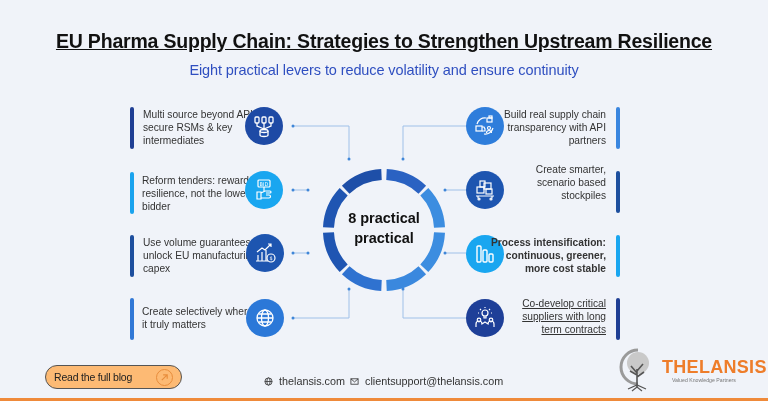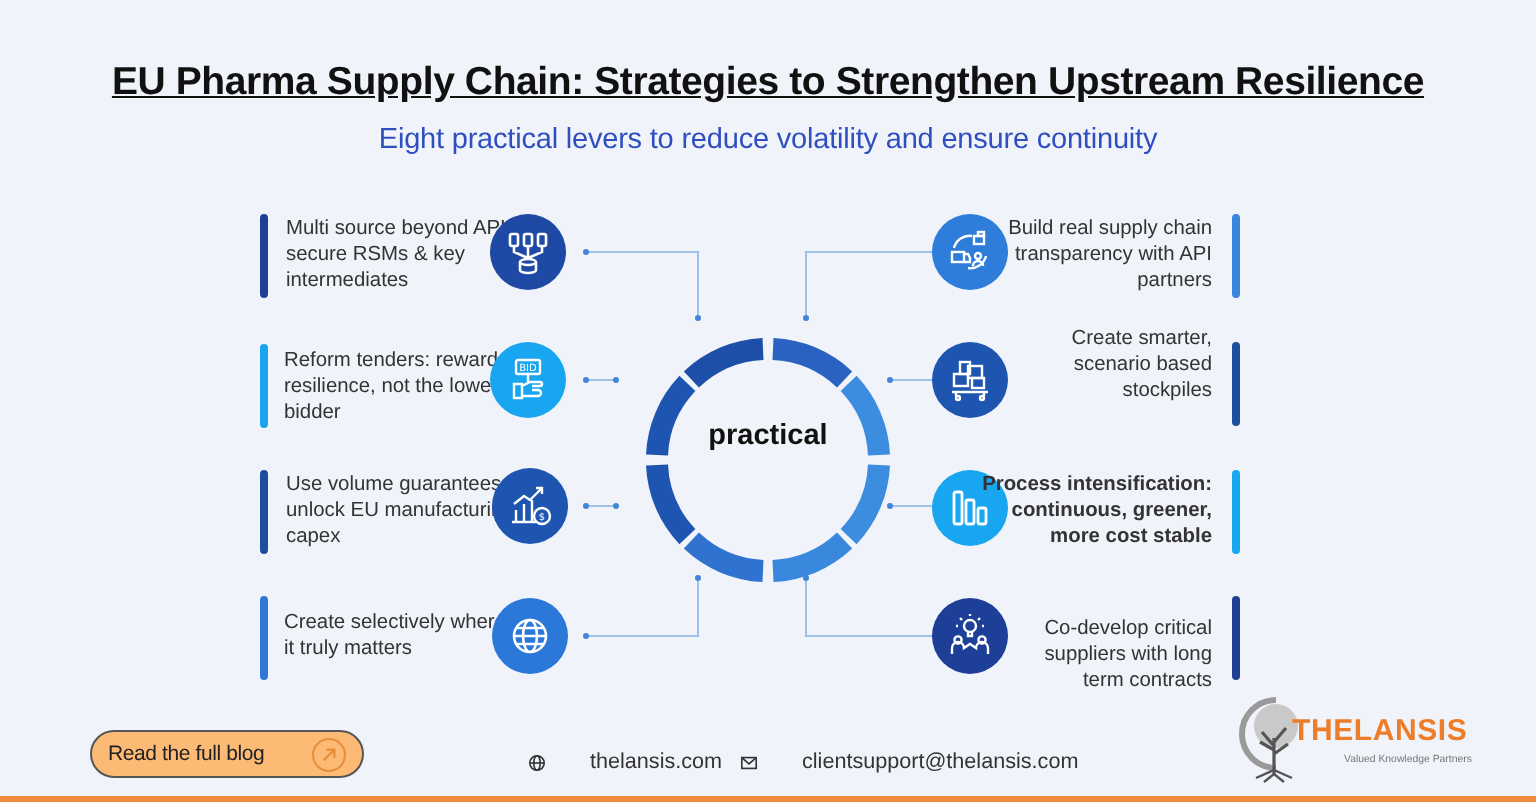--- a/index.html
+++ b/index.html
@@ -46,27 +46,27 @@
     border: 1.2px solid #555; border-radius: 12px; background: #fdba74;
     display: flex; align-items: center; padding-left: 8px; cursor: pointer;
   }
   .blog-button .label { font-size: 10.5px; color: #222; letter-spacing: -0.2px; }
   .blog-button .arrow {
     position: absolute; right: 8px; top: 3px; width: 17px; height: 17px;
     border: 1.3px solid #e88d3c; border-radius: 50%;
     display: flex; align-items: center; justify-content: center;
   }
   .contact {
-    position: absolute; top: 375px; display: flex; align-items: center; gap: 22px;
+    position: absolute; top: 375px; display: flex; align-items: center; gap: 6px;
     font-size: 10.8px; color: #333;
   }
   .contact svg { width: 9px; height: 9px; }
   .logo { position: absolute; left: 616px; top: 347px; width: 120px; height: 46px; }
   .logo .brand {
-    position: absolute; left: 30px; top: 10px; font-size: 15px; font-weight: 700;
+    position: absolute; left: 46px; top: 10px; font-size: 18px; font-weight: 700;
     color: #ee7d2a; letter-spacing: 0.3px;
   }
   .logo .tagline {
     position: absolute; left: 56px; top: 30px; font-size: 5.2px; color: #777;
   }
   .bottom-line {
     position: absolute; left: 0; top: 398px; width: 768px; height: 3px; background: #ef8a3a;
   }
 </style>
 </head>
@@ -114,20 +114,21 @@
     <path d="M 104.3 25.7 A 55.5 55.5 0 0 1 119.5 61.5" stroke="#3c8de0"></path>
     <path d="M 119.5 66.5 A 55.5 55.5 0 0 1 104.3 102.3" stroke="#3c8de0"></path>
     <path d="M 102.3 104.3 A 55.5 55.5 0 0 1 66.5 119.5" stroke="#3a88de"></path>
     <path d="M 61.5 119.5 A 55.5 55.5 0 0 1 25.7 104.3" stroke="#2f72d0"></path>
     <path d="M 23.7 102.3 A 55.5 55.5 0 0 1 8.5 66.5" stroke="#1f55b2"></path>
     <path d="M 8.5 61.5 A 55.5 55.5 0 0 1 23.7 25.7" stroke="#1f55b2"></path>
     <path d="M 25.7 23.7 A 55.5 55.5 0 0 1 61.5 8.5" stroke="#1e4fa8"></path>
   </g>
 </svg>
 <div class="ring-label">
+  <div>8 practical</div>
   <div>practical</div>
 </div>
 
 <div class="bar" style="left:130px;top:107px;background:#1f3f94"></div>
 <div class="card-text left" style="left:143px;top:108px;">Multi source beyond APIs, secure RSMs &amp; key intermediates</div>
 <div class="icon-circle" style="left:245px;top:107px;background:#1e4aa5">
   <svg viewBox="0 0 24 24" fill="none" stroke="#fff" stroke-width="1.3">
     <rect x="3" y="3" width="4" height="6" rx="1"></rect>
       <rect x="10" y="3" width="4" height="6" rx="1"></rect>
       <rect x="17" y="3" width="4" height="6" rx="1"></rect>
@@ -211,42 +212,42 @@
 <div class="icon-circle" style="left:466px;top:299px;background:#1e3f98">
   <svg viewBox="0 0 24 24" fill="none" stroke="#fff" stroke-width="1.2">
     <circle cx="12" cy="7" r="3"></circle>
       <path d="M11 10 V12 H13 V10"></path>
     <path d="M12 1 V2 M7 3 L8 4 M17 3 L16 4 M5 7 H6 M18 7 H19"></path>
     <circle cx="6" cy="14" r="1.8"></circle>
       <circle cx="18" cy="14" r="1.8"></circle>
     <path d="M3 21 V18 A3 3 0 0 1 9 18 L12 16 L15 18 A3 3 0 0 1 21 18 V21"></path>
   </svg>
 </div>
-<div class="card-text right" style="left:504px;top:308px;width:102px;">Co-develop critical suppliers with long term contracts</div>
+<div class="card-text right" style="left:504px;top:297px;width:102px;text-decoration:underline;">Co-develop critical suppliers with long term contracts</div>
 <div class="bar" style="left:616px;top:298px;background:#1f3f94"></div>
 
 <div class="blog-button">
   <span class="label">Read the full blog</span>
   <span class="arrow">
     <svg width="9" height="9" viewBox="0 0 10 10" fill="none" stroke="#e88d3c" stroke-width="1.3">
       <path d="M2 8 L8 2 M3.5 2 H8 V6.5"></path>
     </svg>
   </span>
 </div>
 
 <div class="contact" style="left:264px;">
   <svg viewBox="0 0 10 10" fill="none" stroke="#333" stroke-width="0.9">
     <circle cx="5" cy="5" r="4"></circle>
       <ellipse cx="5" cy="5" rx="1.8" ry="4"></ellipse>
       <path d="M1 5 H9"></path>
   </svg>
   <span>thelansis.com</span>
 </div>
 
-<div class="contact" style="left:370px;">
+<div class="contact" style="left:350px;">
   <svg viewBox="0 0 10 10" fill="none" stroke="#333" stroke-width="0.9">
     <rect x="1" y="2" width="8" height="6"></rect>
       <path d="M1 2 L5 5.5 L9 2"></path>
   </svg>
   <span>clientsupport@thelansis.com</span>
 </div>
 
 <div class="logo">
   <svg width="44" height="46" viewBox="0 0 44 46">
     <path d="M22 3 A17 17 0 1 0 22 37" fill="none" stroke="#9a9a9a" stroke-width="3"></path>

